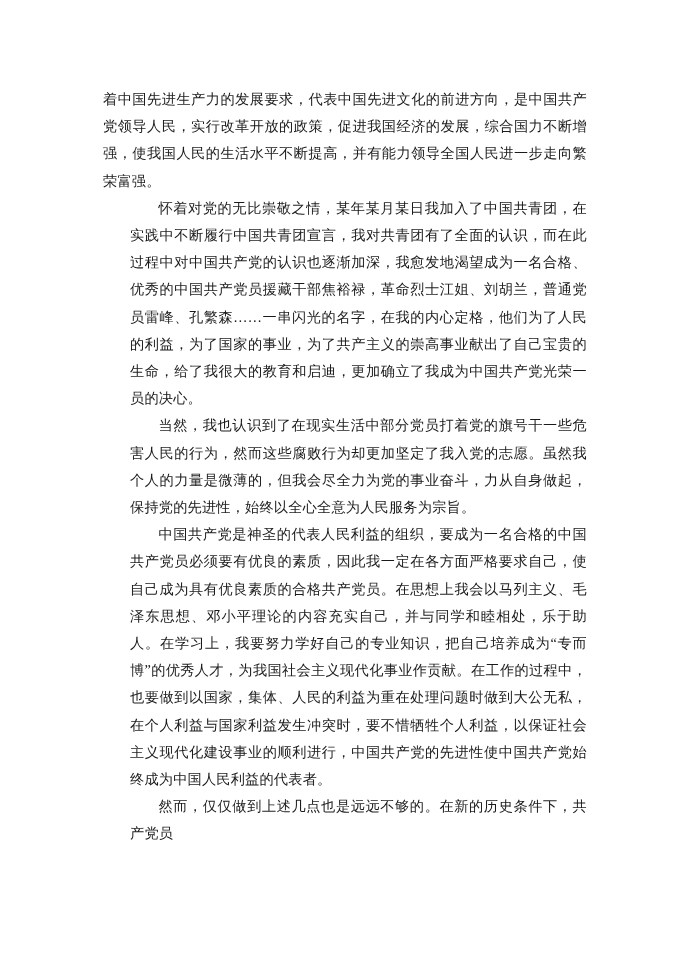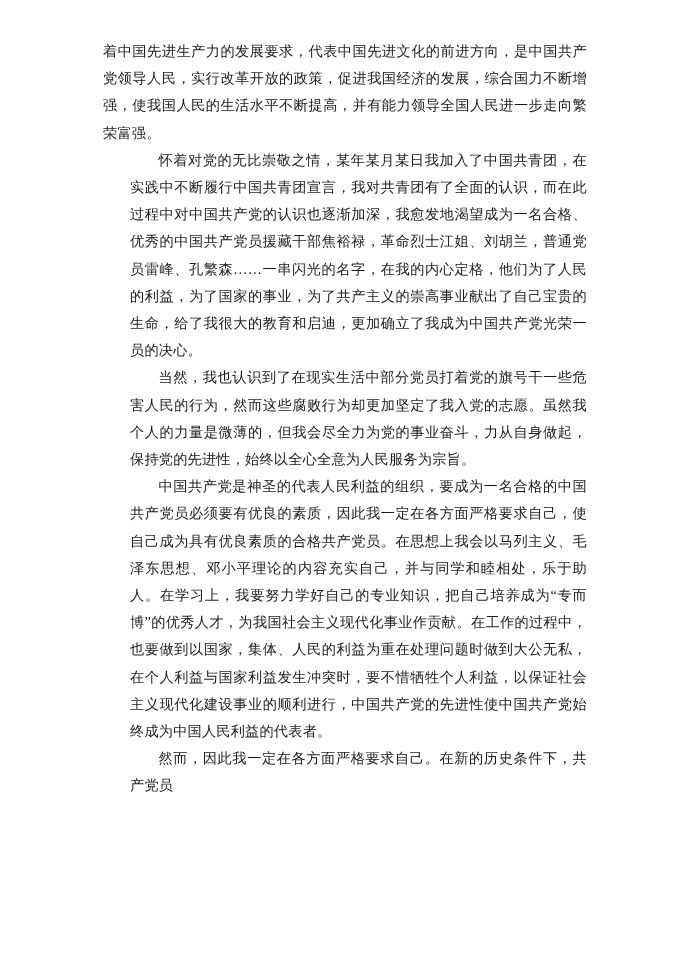--- a/index.html
+++ b/index.html
@@ -6,21 +6,21 @@
     margin: 0;
     padding: 0;
     background: #ffffff;
   }
   .page {
     position: relative;
     width: 690px;
     height: 976px;
     background: #ffffff;
     box-sizing: border-box;
-    padding: 38px 103px 0 103px;
+    padding: 86px 103px 0 103px;
     overflow: hidden;
   }
   .doc-body p {
     margin: 0;
     padding: 0;
     font-family: "Liberation Serif", "DejaVu Serif", serif;
     font-size: 14.2px;
     line-height: 27.2px;
     color: #1a1a1a;
     text-align: justify;
@@ -35,15 +35,15 @@
 </style>
 </head>
 <body>
 
 <div class="page">
   <div class="doc-body">
     <p>着中国先进生产力的发展要求，代表中国先进文化的前进方向，是中国共产党领导人民，实行改革开放的政策，促进我国经济的发展，综合国力不断增强，使我国人民的生活水平不断提高，并有能力领导全国人民进一步走向繁荣富强。</p>
     <p class="indent">怀着对党的无比崇敬之情，某年某月某日我加入了中国共青团，在实践中不断履行中国共青团宣言，我对共青团有了全面的认识，而在此过程中对中国共产党的认识也逐渐加深，我愈发地渴望成为一名合格、优秀的中国共产党员援藏干部焦裕禄，革命烈士江姐、刘胡兰，普通党员雷峰、孔繁森……一串闪光的名字，在我的内心定格，他们为了人民的利益，为了国家的事业，为了共产主义的崇高事业献出了自己宝贵的生命，给了我很大的教育和启迪，更加确立了我成为中国共产党光荣一员的决心。</p>
     <p class="indent">当然，我也认识到了在现实生活中部分党员打着党的旗号干一些危害人民的行为，然而这些腐败行为却更加坚定了我入党的志愿。虽然我个人的力量是微薄的，但我会尽全力为党的事业奋斗，力从自身做起，保持党的先进性，始终以全心全意为人民服务为宗旨。</p>
     <p class="indent">中国共产党是神圣的代表人民利益的组织，要成为一名合格的中国共产党员必须要有优良的素质，因此我一定在各方面严格要求自己，使自己成为具有优良素质的合格共产党员。在思想上我会以马列主义、毛泽东思想、邓小平理论的内容充实自己，并与同学和睦相处，乐于助人。在学习上，我要努力学好自己的专业知识，把自己培养成为“专而博”的优秀人才，为我国社会主义现代化事业作贡献。在工作的过程中，也要做到以国家，集体、人民的利益为重在处理问题时做到大公无私，在个人利益与国家利益发生冲突时，要不惜牺牲个人利益，以保证社会主义现代化建设事业的顺利进行，中国共产党的先进性使中国共产党始终成为中国人民利益的代表者。</p>
-    <p class="indent">然而，因此我一定在各方面严格要求自己。在新的历史条件下，共产党员</p>
+    <p class="indent">然而，仅仅做到上述几点也是远远不够的。在新的历史条件下，共产党员</p>
   </div>
 </div>
 
 </body></html>

